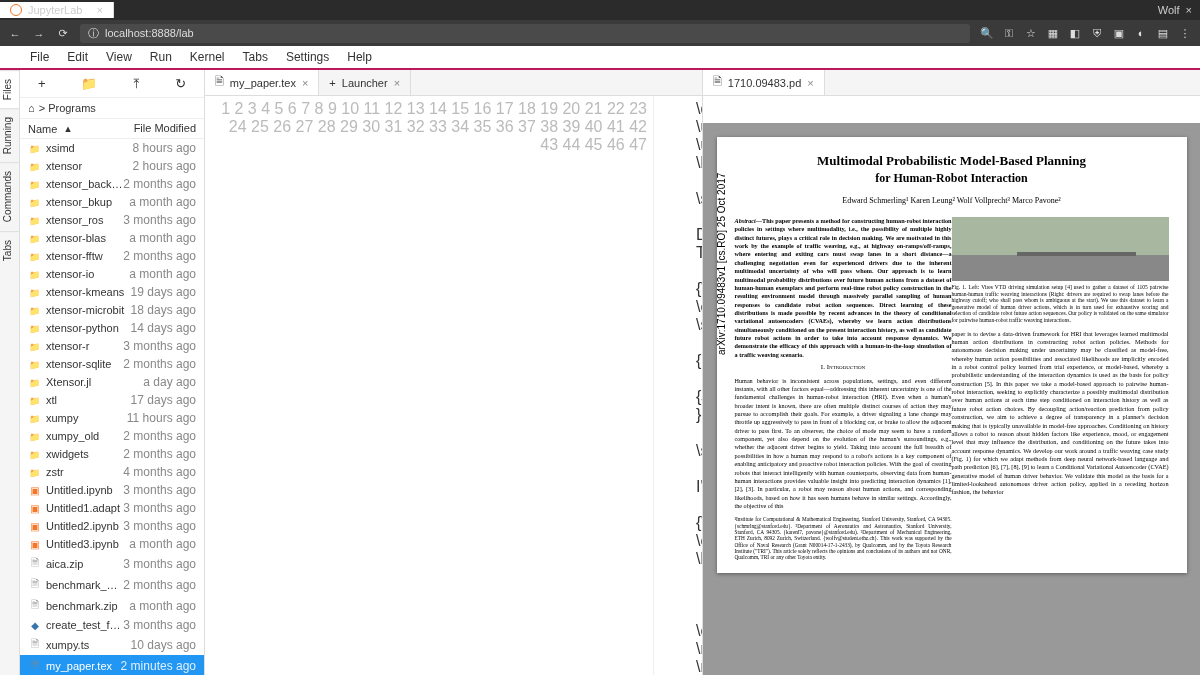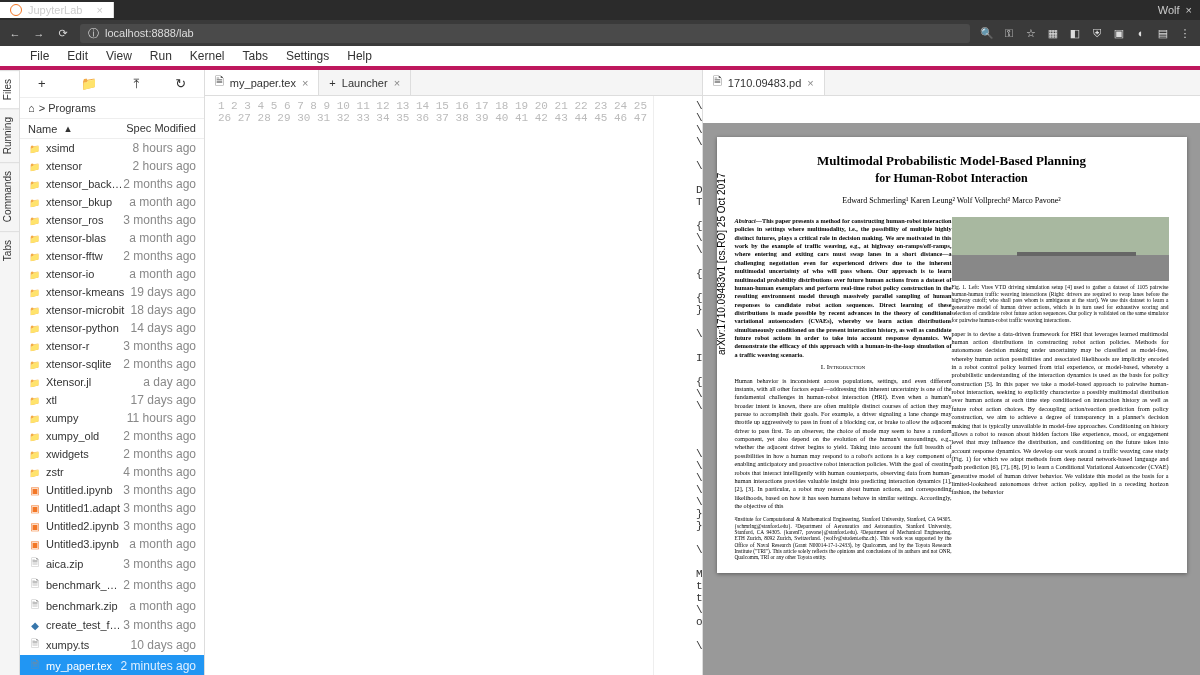--- a/index.html
+++ b/index.html
@@ -11,21 +11,21 @@
   .titlebar .fill { flex: 1; }
   .titlebar .close-x { margin-left: 8px; }
   .titlebar .right { padding-right: 8px; display: flex; align-items: flex-end; gap: 6px; }
   
   .urlbar { height: 26px; background: #3a3a3a; color: #ddd; display: flex; align-items: center; padding: 0 8px; gap: 10px; font-size: 11px; }
   .urlbar .urlinput { flex: 1; background: #4a4a4a; border-radius: 3px; padding: 2px 8px; color: #ddd; display: flex; align-items: center; gap: 6px; }
   .urlbar .nav-icon { width: 14px; text-align: center; cursor: pointer; }
   .urlbar .righti { display: flex; gap: 8px; }
   .righti span { width: 14px; text-align: center; }
   
-  .menubar { height: 24px; border-bottom: 4px solid #be185d; display: flex; align-items: center; padding-left: 22px; gap: 2px; font-size: 12px; background: #fff; }
+  .menubar { height: 24px; border-bottom: 2px solid #be185d; display: flex; align-items: center; padding-left: 22px; gap: 2px; font-size: 12px; background: #fff; }
   .menubar .mitem { padding: 3px 8px; cursor: pointer; }
   
   .workspace { display: flex; height: calc(675px - 20px - 26px - 24px); }
   
   .sidetabs { width: 20px; background: #f5f5f5; border-right: 1px solid #ddd; display: flex; flex-direction: column; }
   .sidetabs .stab { writing-mode: vertical-rl; transform: rotate(180deg); padding: 8px 2px; text-align: center; font-size: 10px; border-bottom: 1px solid #ddd; cursor: pointer; }
   .sidetabs .stab.active { background: #fff; }
   
   .filepanel { width: 185px; border-right: 1px solid #ddd; display: flex; flex-direction: column; background: #fff; }
   .filetoolbar { height: 28px; display: flex; align-items: center; justify-content: space-around; border-bottom: 1px solid #eee; }
@@ -47,21 +47,21 @@
   .py-i { color: #3776ab; }
   .py-i::before { content: "◆"; }
   
   .mainarea { flex: 1; display: flex; }
   .pane { flex: 1; display: flex; flex-direction: column; border-right: 1px solid #ddd; }
   .pane:last-child { border-right: none; }
   .tabbar { height: 26px; display: flex; border-bottom: 1px solid #ddd; background: #f5f5f5; font-size: 11px; }
   .tab { padding: 4px 10px; border-right: 1px solid #ddd; display: flex; align-items: center; gap: 6px; background: #fff; cursor: pointer; }
   .tab.inactive { background: #f5f5f5; }
   .tab .cx { cursor: pointer; color: #888; }
-  .editor { flex: 1; display: flex; font-family: Liberation Mono, monospace; font-size: 11px; overflow: hidden; gap: 36px; }
+  .editor { flex: 1; display: flex; font-family: Liberation Sans, sans-serif; font-size: 16px; overflow: hidden; gap: 36px; }
   .gutter { background: #fff; color: #bbb; text-align: right; padding: 4px 6px 4px 4px; border-right: 1px solid #eee; user-select: none; }
   .code { flex: 1; padding: 4px 6px; white-space: pre; overflow: auto; color: #333; }
   
   .pdfview { flex: 1; background: #999; display: flex; align-items: flex-start; justify-content: center; padding: 14px 10px; overflow: auto; margin-top: 27px; }
   .paper { width: 470px; background: #fff; padding: 16px 18px 12px; font-family: "Times New Roman", serif; font-size: 7px; color: #000; display:flex; flex-direction:column; position:relative; box-shadow: 0 1px 4px rgba(0,0,0,.4); }
   .paper h1 { font-size: 13px; text-align: center; font-weight: bold; margin-bottom: 2px; }
   .paper h2 { font-size: 12px; text-align: center; font-weight: bold; margin-bottom: 10px; }
   .authors { text-align: center; font-size: 8px; margin-bottom: 12px; }
   .twocol { display: flex; font-size: 6.2px; line-height: 1.35; text-align: justify; }
   .twocol .col { flex: 1; }
@@ -143,21 +143,21 @@
     </div>
     <div class="breadcrumb">
       <span>⌂</span>
       <span>&gt; Programs</span>
     </div>
     <div class="filehead">
       <span class="n">
           <span>Name</span>
           <span>▴</span>
         </span>
-      <span>Spec Modified</span>
+      <span>File Modified</span>
     </div>
     <div class="filelist" id="filelist">
         <div class="frow">
           <span class="fi folder-i"></span>
           <span class="fn">xsimd</span>
           <span class="fm">8 hours ago</span>
         </div>
         <div class="frow">
           <span class="fi folder-i"></span>
           <span class="fn">xtensor</span>

